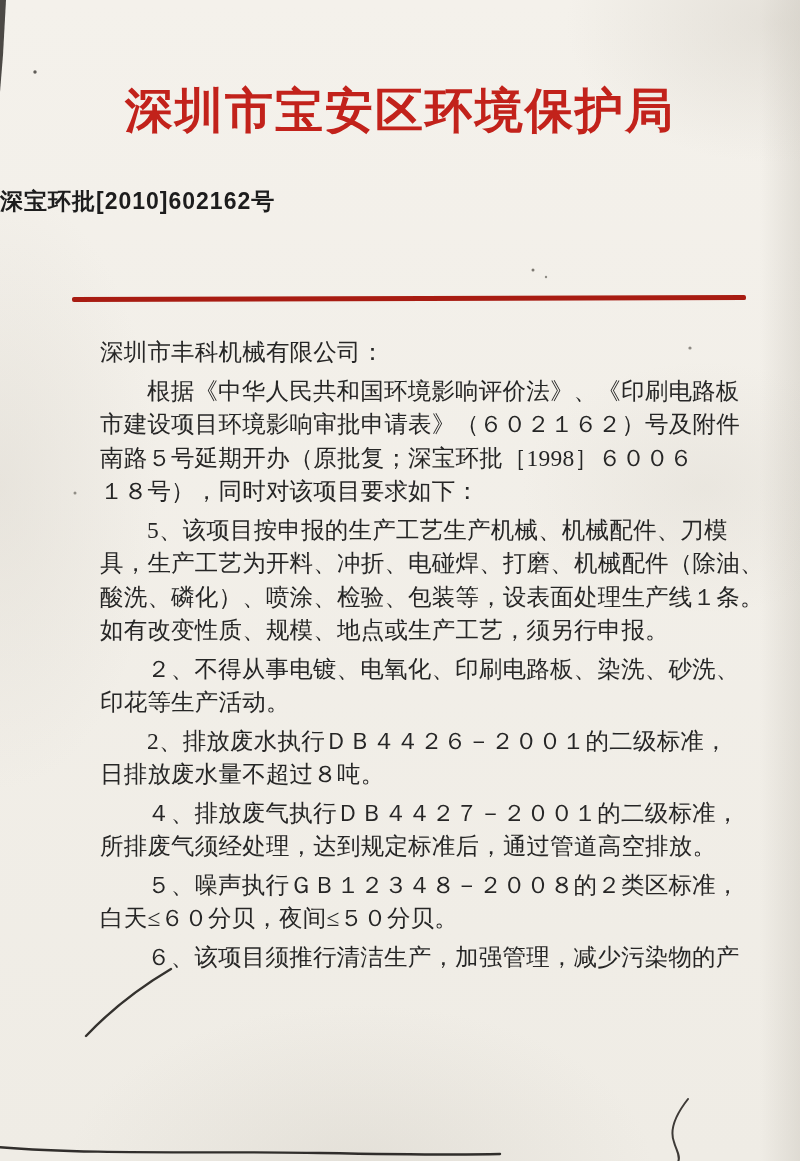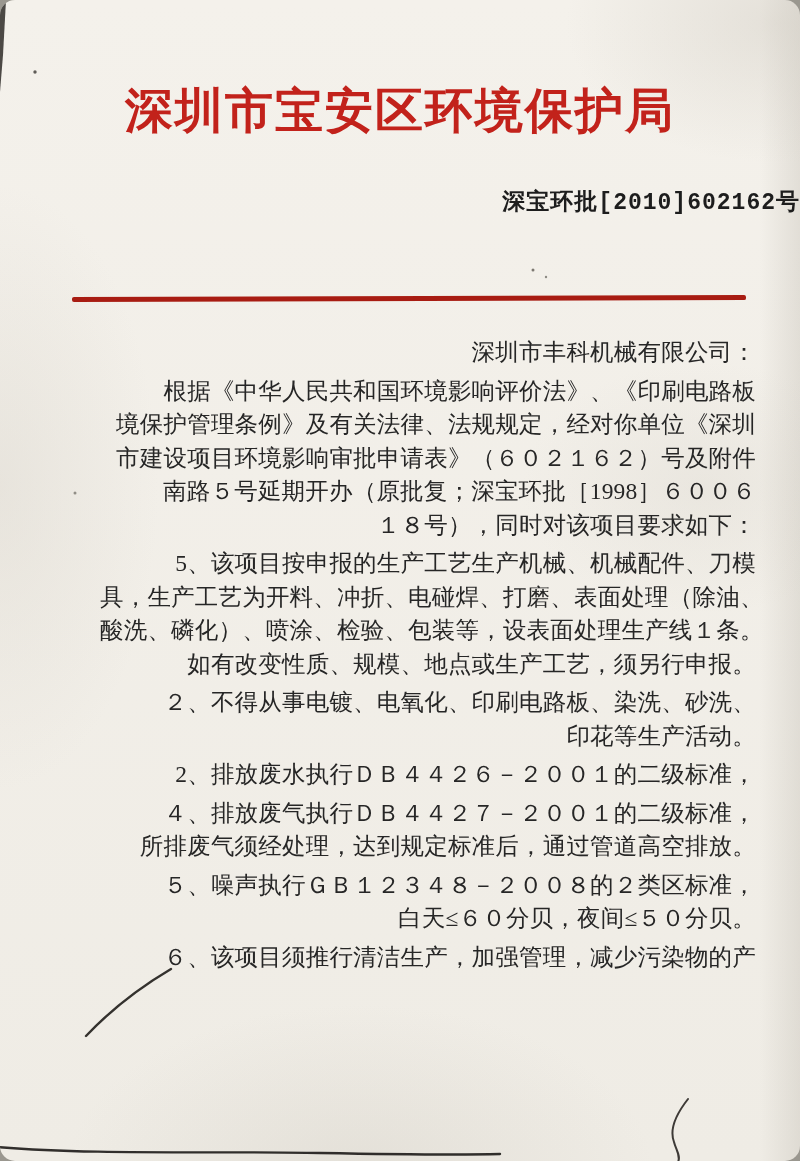--- a/index.html
+++ b/index.html
@@ -15,60 +15,59 @@
     margin:0 auto;
     overflow:hidden;
     background:
       radial-gradient(ellipse 300px 200px at 97% 2%, rgba(203,198,188,.38), transparent 70%),
       radial-gradient(ellipse 220px 420px at 0% 42%, rgba(208,203,193,.30), transparent 72%),
       radial-gradient(ellipse 420px 240px at 45% 101%, rgba(203,198,188,.32), transparent 70%),
       radial-gradient(ellipse 260px 180px at 88% 42%, rgba(205,200,190,.22), transparent 70%),
       linear-gradient(to left, rgba(185,180,170,.30), transparent 5%),
       linear-gradient(#f4f1eb, #efece5);
     font-family:"Liberation Serif","DejaVu Serif",serif;
-    border-radius:15px;
   }
   .title{
     margin:0;padding-top:76px;
     text-align:center;
     color:var(--title-red);
     font-weight:bold;
     font-size:48px;
     line-height:70px;
     letter-spacing:2px;
   }
   .doc-number{
     margin-top:40px;
-    text-align:right;
+    text-align:left;
     font-size:23px;
     font-weight:bold;
     color:#1d1d1d;
     letter-spacing:1px;
-    font-family:Liberation Mono, monospace;
+    font-family:Liberation Sans, sans-serif;
   }
   .red-rule{
     position:absolute;
     left:72px;top:296px;
     width:674px;height:5px;
     background:var(--rule-red);
     transform:rotate(-0.15deg);
     border-radius:2px;
   }
   .body-text{
     position:absolute;
     left:100px;top:336px;
     width:656px;
     font-size:23.5px;
     line-height:33.5px;
     color:var(--ink);
     font-weight:500;
     letter-spacing:0.2px;
   }
   .para{margin:0 0 5px 0;}
-  .line{white-space:nowrap;text-align:right;}
+  .line{white-space:nowrap;}
   .line.indent{padding-left:47px;}
   .artifacts{
     position:absolute;inset:0;
     width:800px;height:1161px;
     pointer-events:none;
   }
 </style>
 </head>
 <body>
 
@@ -81,37 +80,37 @@
   <div class="doc-number">深宝环批[2010]602162号</div>
 
   <div class="red-rule"></div>
 
   <div class="body-text" id="body-text">
       <div class="para">
         <div class="line">深圳市丰科机械有限公司：</div>
       </div>
       <div class="para">
         <div class="line indent">根据《中华人民共和国环境影响评价法》、《印刷电路板</div>
-        <div class="line">境保护管理条例》及有关法律、法规规定，经对你单位《深圳</div>
         <div class="line">市建设项目环境影响审批申请表》（６０２１６２）号及附件</div>
         <div class="line">南路５号延期开办（原批复；深宝环批［1998］６００６</div>
         <div class="line">１８号），同时对该项目要求如下：</div>
       </div>
       <div class="para">
         <div class="line indent">5、该项目按申报的生产工艺生产机械、机械配件、刀模</div>
-        <div class="line">具，生产工艺为开料、冲折、电碰焊、打磨、表面处理（除油、</div>
+        <div class="line">具，生产工艺为开料、冲折、电碰焊、打磨、机械配件（除油、</div>
         <div class="line">酸洗、磷化）、喷涂、检验、包装等，设表面处理生产线１条。</div>
         <div class="line">如有改变性质、规模、地点或生产工艺，须另行申报。</div>
       </div>
       <div class="para">
         <div class="line indent">２、不得从事电镀、电氧化、印刷电路板、染洗、砂洗、</div>
         <div class="line">印花等生产活动。</div>
       </div>
       <div class="para">
         <div class="line indent">2、排放废水执行ＤＢ４４２６－２００１的二级标准，</div>
+        <div class="line">日排放废水量不超过８吨。</div>
       </div>
       <div class="para">
         <div class="line indent">４、排放废气执行ＤＢ４４２７－２００１的二级标准，</div>
         <div class="line">所排废气须经处理，达到规定标准后，通过管道高空排放。</div>
       </div>
       <div class="para">
         <div class="line indent">５、噪声执行ＧＢ１２３４８－２００８的２类区标准，</div>
         <div class="line">白天≤６０分贝，夜间≤５０分贝。</div>
       </div>
       <div class="para">

